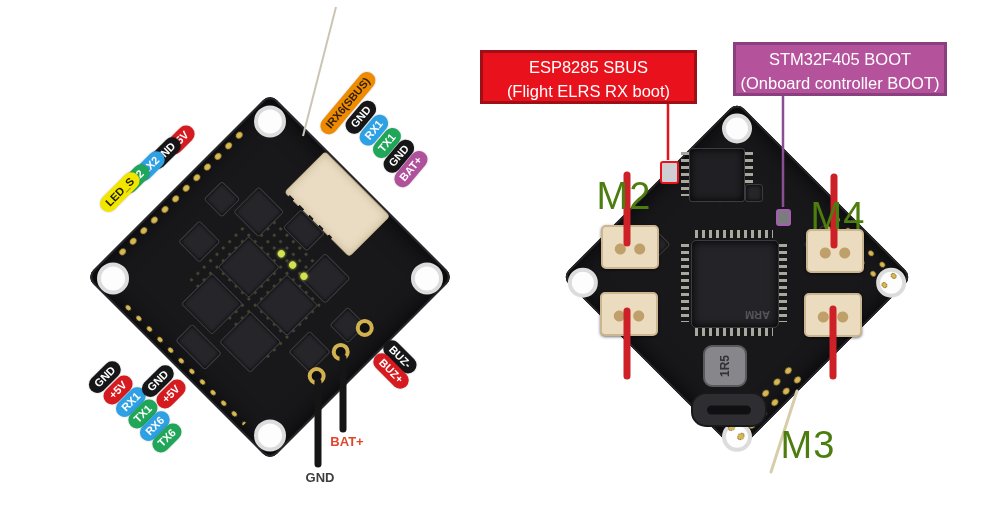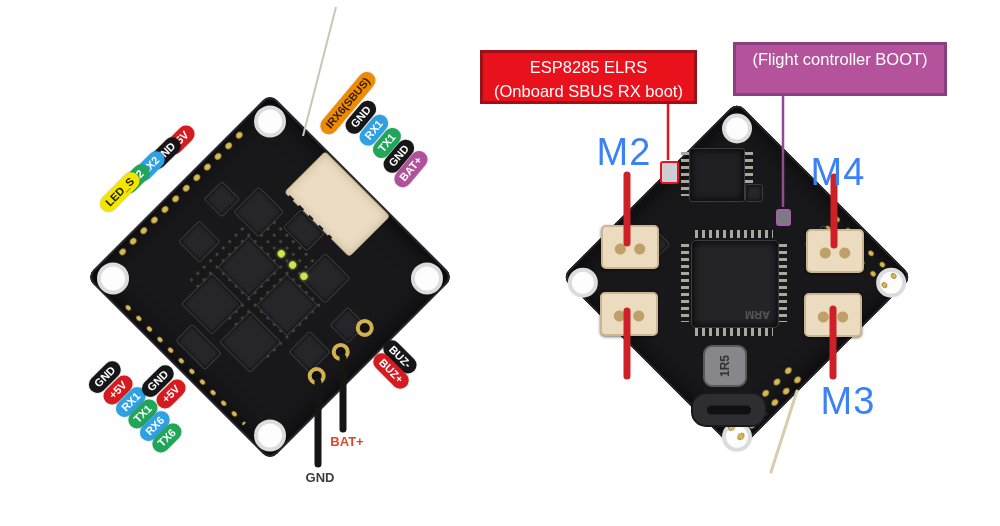--- a/index.html
+++ b/index.html
@@ -62,21 +62,21 @@
   .c-green{background:#1fa658;}
   .c-yellow{background:#f2e600;color:#1c1c00;}
   .c-orange{background:#ef8b00;color:#33200a;}
   .c-magenta{background:#b0529b;}
 
   
   .callout{position:absolute;box-sizing:border-box;color:#fff;text-align:center;
            font-size:16.5px;line-height:24px;padding-top:2px;}
   .callout.esp{left:480px;top:50px;width:217px;height:54px;background:#e8111c;border:3px solid #9e1016;}
   .callout.stm{left:733px;top:42px;width:214px;height:54px;background:#b5529c;border:3px solid #8c3f7e;}
-  .motor{position:absolute;font-size:38px;color:#3b82f6;transform:translate(-50%,-50%);letter-spacing:1px;}
+  .motor{position:absolute;font-size:38px;color:#4d7c0f;transform:translate(-50%,-50%);letter-spacing:1px;margin-top:44px;}
   .wirelabel{position:absolute;font-size:13px;font-weight:bold;transform:translate(-50%,-50%);}
   .wirelabel.bat{color:#e0472a;}
   .wirelabel.gnd{color:#3d3d3d;}
   svg.overlay{position:absolute;left:0;top:0;}
 </style>
 </head>
 <body>
 
 <div class="stage">
 
@@ -192,23 +192,24 @@
   <div class="pill c-red" style="left:171px;top:394px;">+5V</div>
 
   <div class="pill c-black rp45" style="left:400px;top:357px;">BUZ-</div>
   <div class="pill c-red rp45" style="left:391px;top:371px;">BUZ+</div>
 
   <div class="wirelabel bat" style="left:347px;top:441px;">BAT+</div>
   <div class="wirelabel gnd" style="left:320px;top:477px;">GND</div>
 
   <div class="motor" style="left:624px;top:152px;">M2</div>
   <div class="motor" style="left:838px;top:172px;">M4</div>
-  <div class="motor" style="left:848px;top:401px;">M3</div>
+  <div class="motor" style="left:808px;top:401px;">M3</div>
 
   <div class="callout esp">
-    <div>ESP8285 ELRS</div>
-    <div>(Onboard SBUS RX boot)</div>
+    <div>ESP8285 SBUS</div>
+    <div>(Flight ELRS RX boot)</div>
   </div>
   <div class="callout stm">
-    <div>(Flight controller BOOT)</div>
+    <div>STM32F405 BOOT</div>
+    <div>(Onboard controller BOOT)</div>
   </div>
 
 </div>
 
 </body></html>

